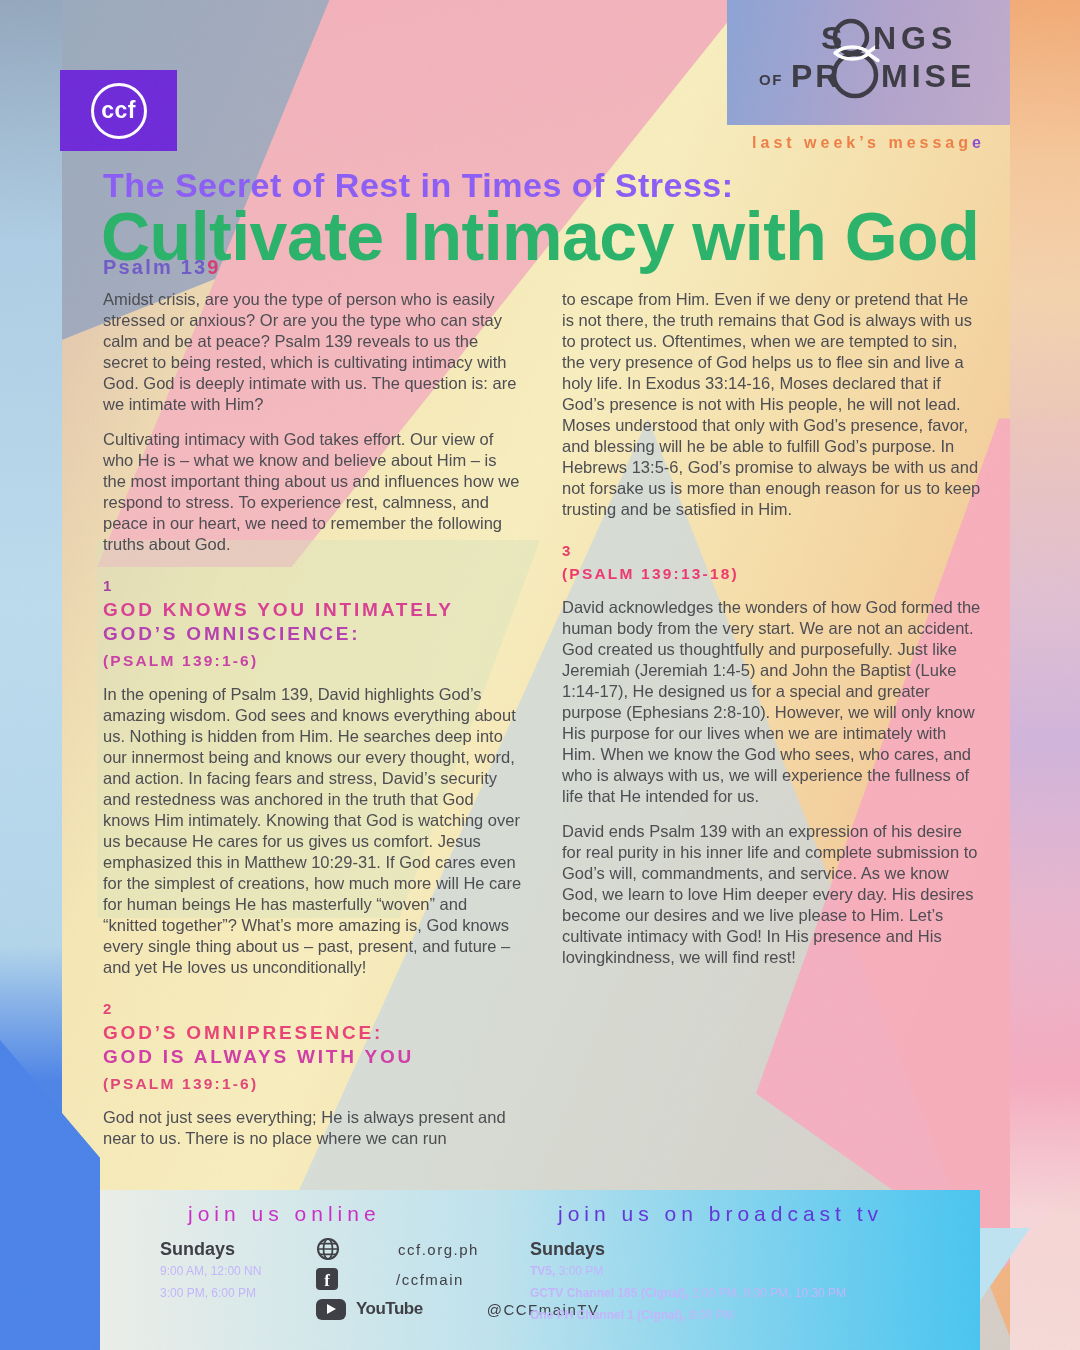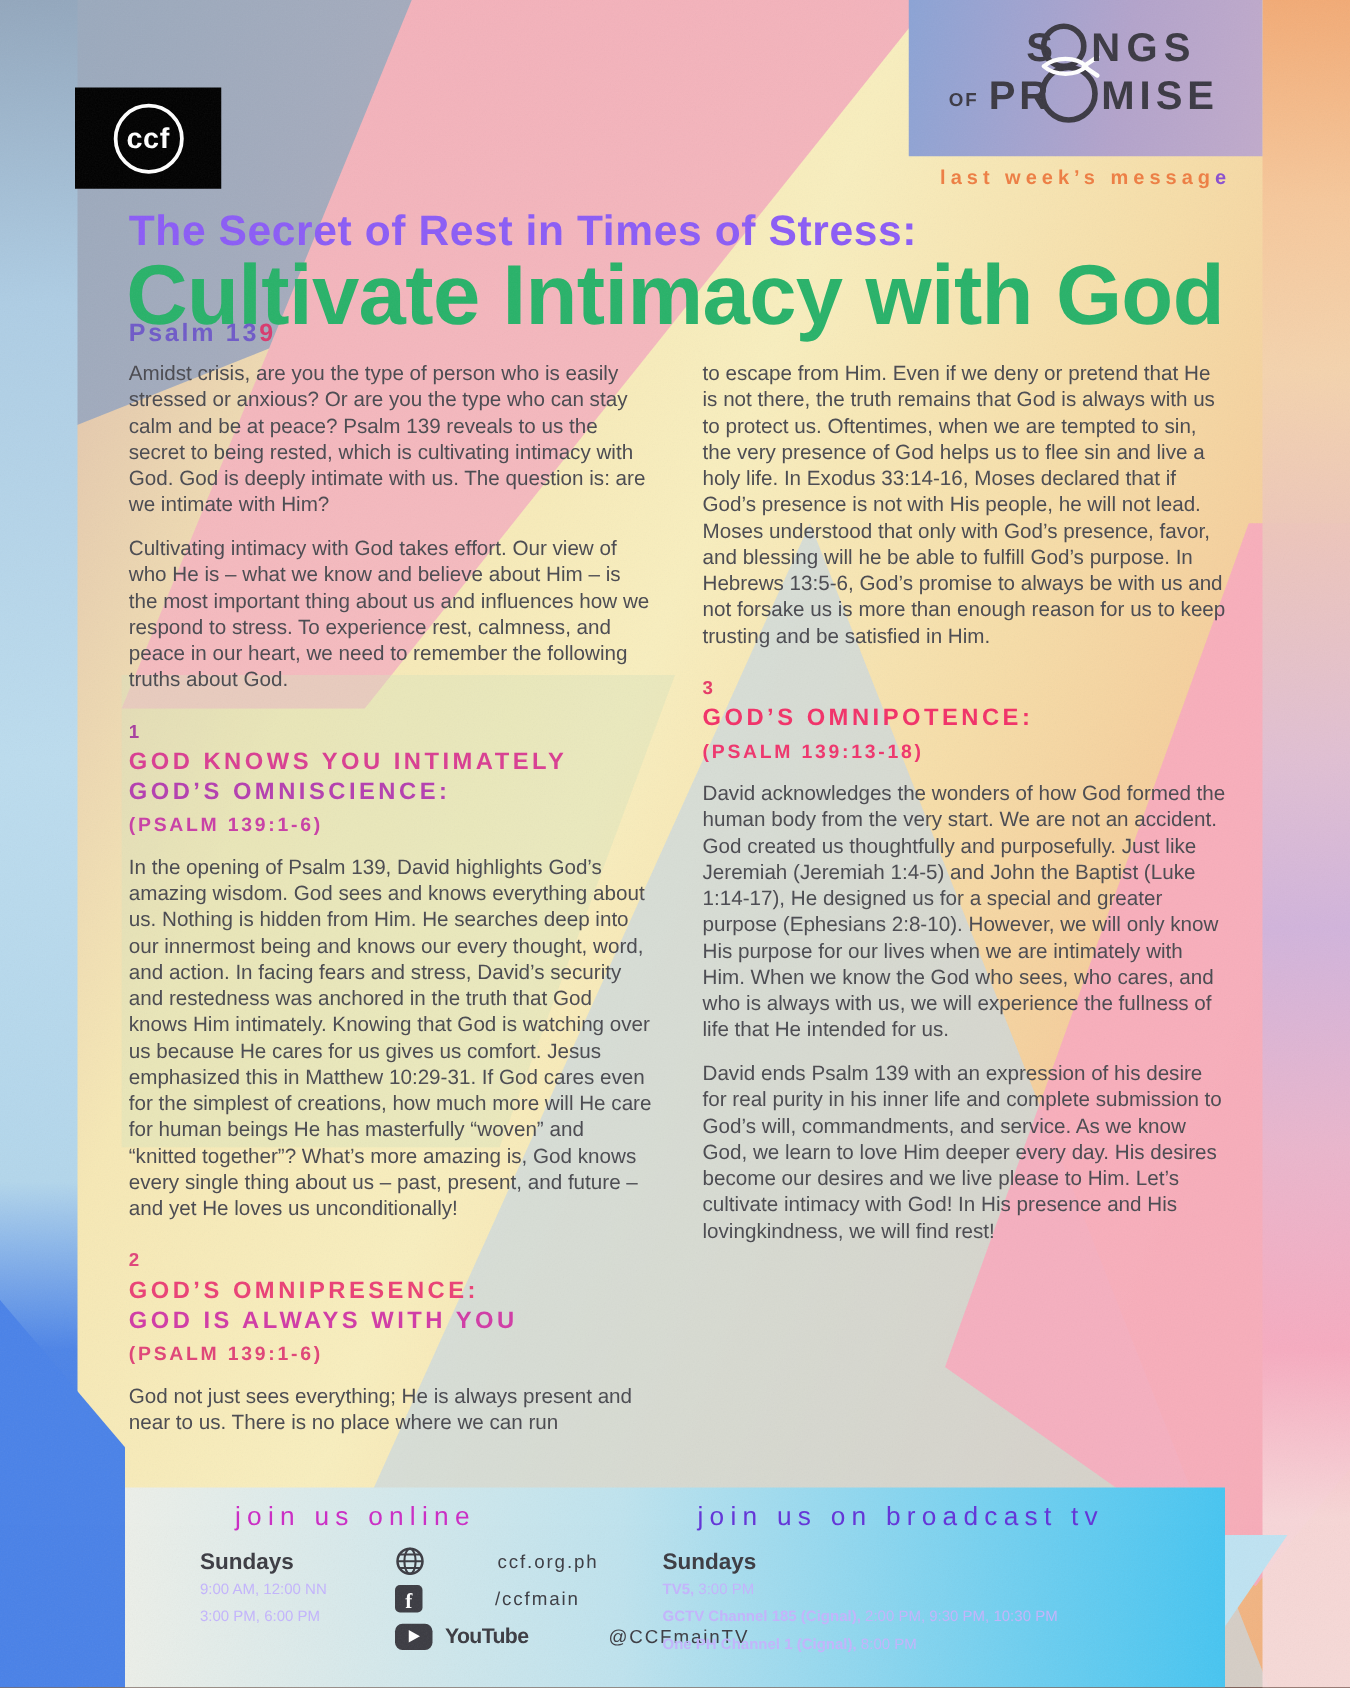--- a/index.html
+++ b/index.html
@@ -27,21 +27,21 @@
   .bg-bluewedge{position:absolute;left:978px;top:1228px;width:52px;height:80px;background:#bfe3f2;
            clip-path:polygon(0 0,100% 0,0 95%);}
   .bg-leftstrip{position:absolute;left:0;top:0;width:62px;height:1350px;
            background:linear-gradient(180deg,#93a7bd 0%,#aecde4 18%,#bcdcee 45%,#b3d6eb 70%,
            #4d84e7 80%,#4478e2 100%);}
   .bg-leftcorner{position:absolute;left:0;top:1040px;width:100px;height:310px;background:#4a82e8;
            clip-path:polygon(0 0,100% 38%,100% 100%,0 100%);}
   .grain{position:absolute;inset:0;z-index:50;pointer-events:none;opacity:.06;}
 
   
-  .ccf-box{position:absolute;left:60px;top:70px;width:117px;height:81px;background:#000000;z-index:10;
+  .ccf-box{position:absolute;left:60px;top:70px;width:117px;height:81px;background:#6d28d9;z-index:10;
            display:flex;align-items:center;justify-content:center;}
   .ccf-circle{width:56px;height:56px;border:3.5px solid #fff;border-radius:50%;
            display:flex;align-items:center;justify-content:center;}
   .ccf-circle span{color:#fff;font-weight:700;font-size:23px;letter-spacing:.5px;}
 
   .sop-box{position:absolute;left:727px;top:0;width:283px;height:125px;z-index:10;
            background:linear-gradient(100deg,#8ba3d5,#b3a3cb 60%,#c0aacb);
            display:flex;align-items:center;justify-content:center;}
   .tagline{position:absolute;left:727px;top:134px;width:283px;text-align:center;z-index:10;
            font-size:16px;font-weight:700;letter-spacing:4px;color:#ee7e43;}
@@ -156,21 +156,20 @@
       <div class="sec-ref c-s2r">(PSALM 139:1-6)</div>
       <p class="body-p">God not just sees everything; He is always present and near to us. There is no place where we can run</p>
     </div>
   </div>
 
   <div class="col col-right">
     <p class="body-p">to escape from Him. Even if we deny or pretend that He is not there, the truth remains that God is always with us to protect us. Oftentimes, when we are tempted to sin, the very presence of God helps us to flee sin and live a holy life. In Exodus 33:14-16, Moses declared that if God’s presence is not with His people, he will not lead. Moses understood that only with God’s presence, favor, and blessing will he be able to fulfill God’s purpose. In Hebrews 13:5-6, God’s promise to always be with us and not forsake us is more than enough reason for us to keep trusting and be satisfied in Him.</p>
 
     <div class="sec">
       <div class="sec-num c-s3n">3</div>
-      <div class="sec-h c-s3a">GOD’S OMNIPOTENCE:</div>
       <div class="sec-ref c-s3r">(PSALM 139:13-18)</div>
       <p class="body-p">David acknowledges the wonders of how God formed the human body from the very start. We are not an accident. God created us thoughtfully and purposefully. Just like Jeremiah (Jeremiah 1:4-5) and John the Baptist (Luke 1:14-17), He designed us for a special and greater purpose (Ephesians 2:8-10). However, we will only know His purpose for our lives when we are intimately with Him.  When we know the God who sees, who cares, and who is always with us, we will experience the fullness of life that He intended for us.</p>
       <p class="body-p">David ends Psalm 139 with an expression of his desire for real purity in his inner life and complete submission to God’s will, commandments, and service. As we know God, we learn to love Him deeper every day. His desires become our desires and we live please to Him. Let’s cultivate intimacy with God! In His presence and His lovingkindness, we will find rest!</p>
     </div>
   </div>
 
   <div class="footer-panel"></div>
 
   <div class="fo">
     <div class="f-head f-head-online">join us online</div>

